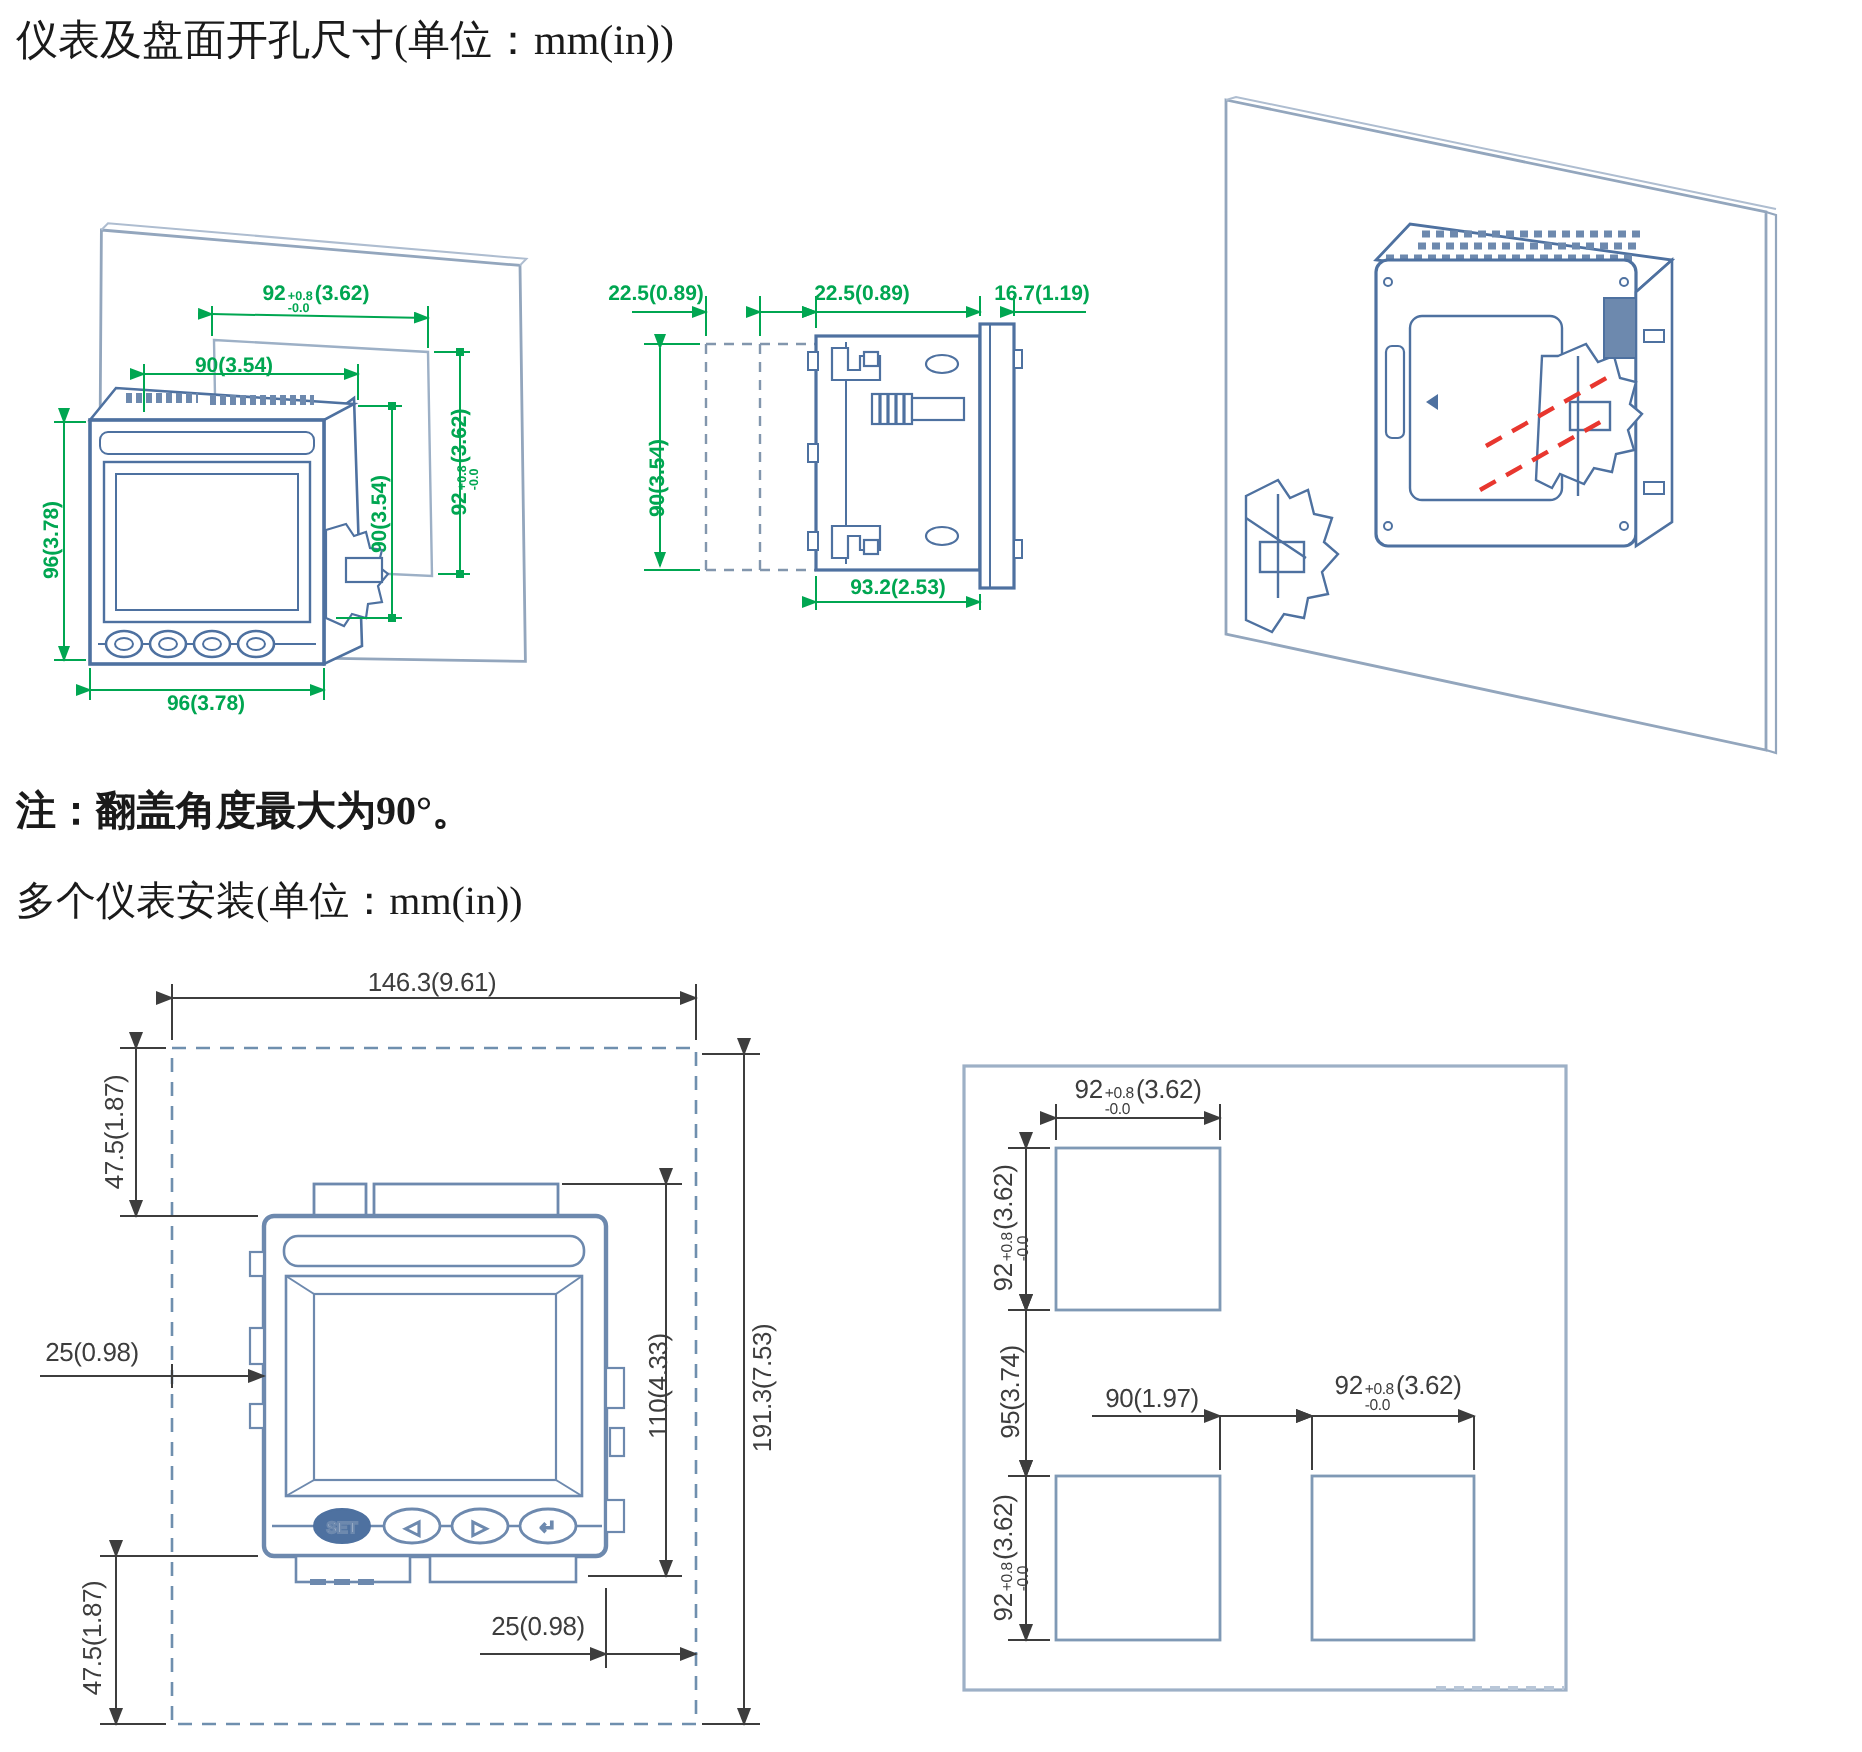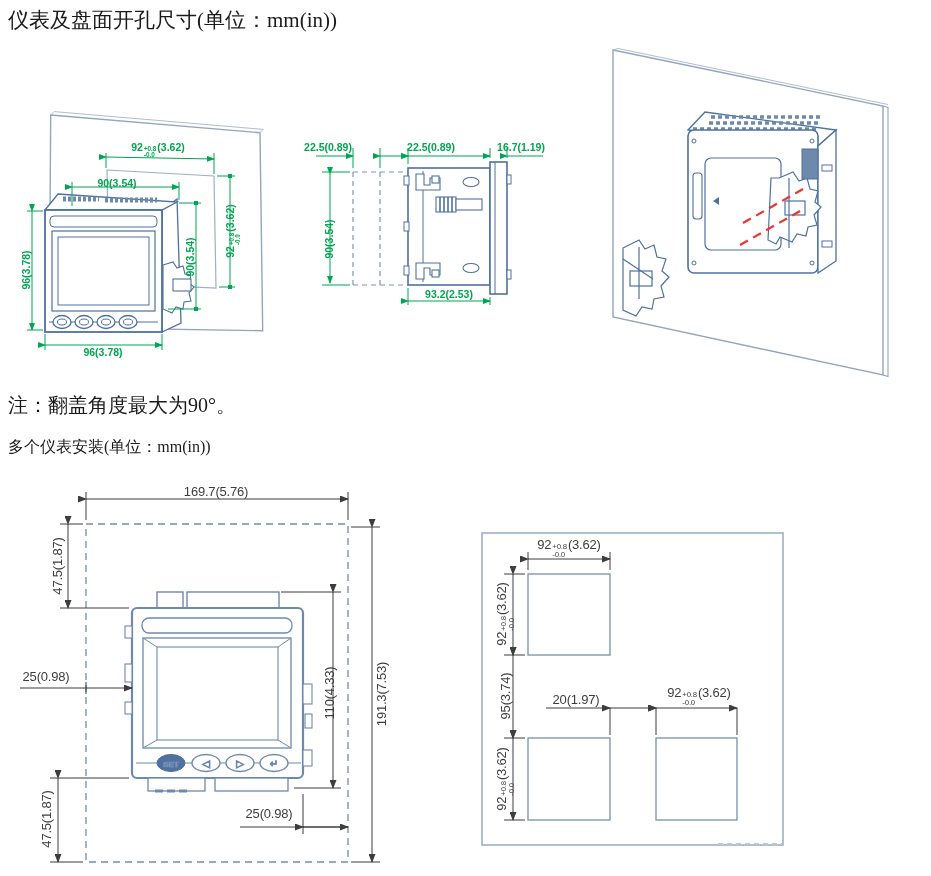--- a/index.html
+++ b/index.html
@@ -1,21 +1,21 @@
 <!DOCTYPE html>
 <html><head>
 <meta charset="utf-8">
 <style>
   html,body{margin:0;padding:0;background:#fff;}
   #page{position:relative;width:910px;height:876px;background:#fff;overflow:hidden;
         font-family:"Liberation Sans",sans-serif;}
   .cjk-title{position:absolute;font-family:"Liberation Serif",serif;color:#1a1a1a;white-space:nowrap;}
   #main-title{left:8px;top:6px;font-size:21px;}
-  #note-line{left:8px;top:392px;font-size:20px;font-weight:normal;}
-  #multi-title{left:8px;top:437px;font-size:16px;}
+  #note-line{left:8px;top:392px;font-size:20px;font-weight:bold;}
+  #multi-title{left:8px;top:437px;font-size:20px;}
   .draw{position:absolute;}
   
   .lbl{position:absolute;white-space:nowrap;transform:translate(-50%,-50%);}
   .lbl.v{transform:translate(-50%,-50%) rotate(-90deg);}
   .g{color:#00a651;font-size:10.5px;font-weight:600;}
   .d{color:#3d3d3d;font-size:13px;letter-spacing:-0.2px;}
   .tol .stk{display:inline-flex;flex-direction:column;justify-content:center;
             font-size:0.60em;line-height:1.05;margin:0 1px;vertical-align:0.05em;}
   .tol .stk i{font-style:normal;}
   svg{display:block;}
@@ -301,40 +301,40 @@
         <i>+0.8</i>
         <i>-0.0</i>
       </span><span>(3.62)</span></div>
 
   <div class="lbl g" style="left:328px;top:147px">22.5(0.89)</div>
   <div class="lbl g" style="left:431px;top:147px">22.5(0.89)</div>
   <div class="lbl g" style="left:521px;top:147px">16.7(1.19)</div>
   <div class="lbl g v" style="left:329px;top:239px">90(3.54)</div>
   <div class="lbl g" style="left:449px;top:294px">93.2(2.53)</div>
 
-  <div class="lbl d" style="left:216px;top:491px">169.7(5.76)</div>
+  <div class="lbl d" style="left:216px;top:491px">146.3(9.61)</div>
   <div class="lbl d v" style="left:57px;top:566px">47.5(1.87)</div>
   <div class="lbl d" style="left:46px;top:676px">25(0.98)</div>
   <div class="lbl d v" style="left:329px;top:693px">110(4.33)</div>
   <div class="lbl d v" style="left:381px;top:694px">191.3(7.53)</div>
   <div class="lbl d v" style="left:46px;top:819px">47.5(1.87)</div>
   <div class="lbl d" style="left:269px;top:813px">25(0.98)</div>
 
   <div class="lbl d tol" style="left:569px;top:548px"><span>92</span><span class="stk">
         <i>+0.8</i>
         <i>-0.0</i>
       </span><span>(3.62)</span></div>
   <div class="lbl d v tol" style="left:505px;top:614px"><span>92</span><span class="stk">
         <i>+0.8</i>
         <i>-0.0</i>
       </span><span>(3.62)</span></div>
   <div class="lbl d v" style="left:505px;top:696px">95(3.74)</div>
   <div class="lbl d v tol" style="left:505px;top:779px"><span>92</span><span class="stk">
         <i>+0.8</i>
         <i>-0.0</i>
       </span><span>(3.62)</span></div>
-  <div class="lbl d" style="left:576px;top:699px">20(1.97)</div>
+  <div class="lbl d" style="left:576px;top:699px">90(1.97)</div>
   <div class="lbl d tol" style="left:699px;top:696px"><span>92</span><span class="stk">
         <i>+0.8</i>
         <i>-0.0</i>
       </span><span>(3.62)</span></div>
 
 </div>
 
 </body></html>

